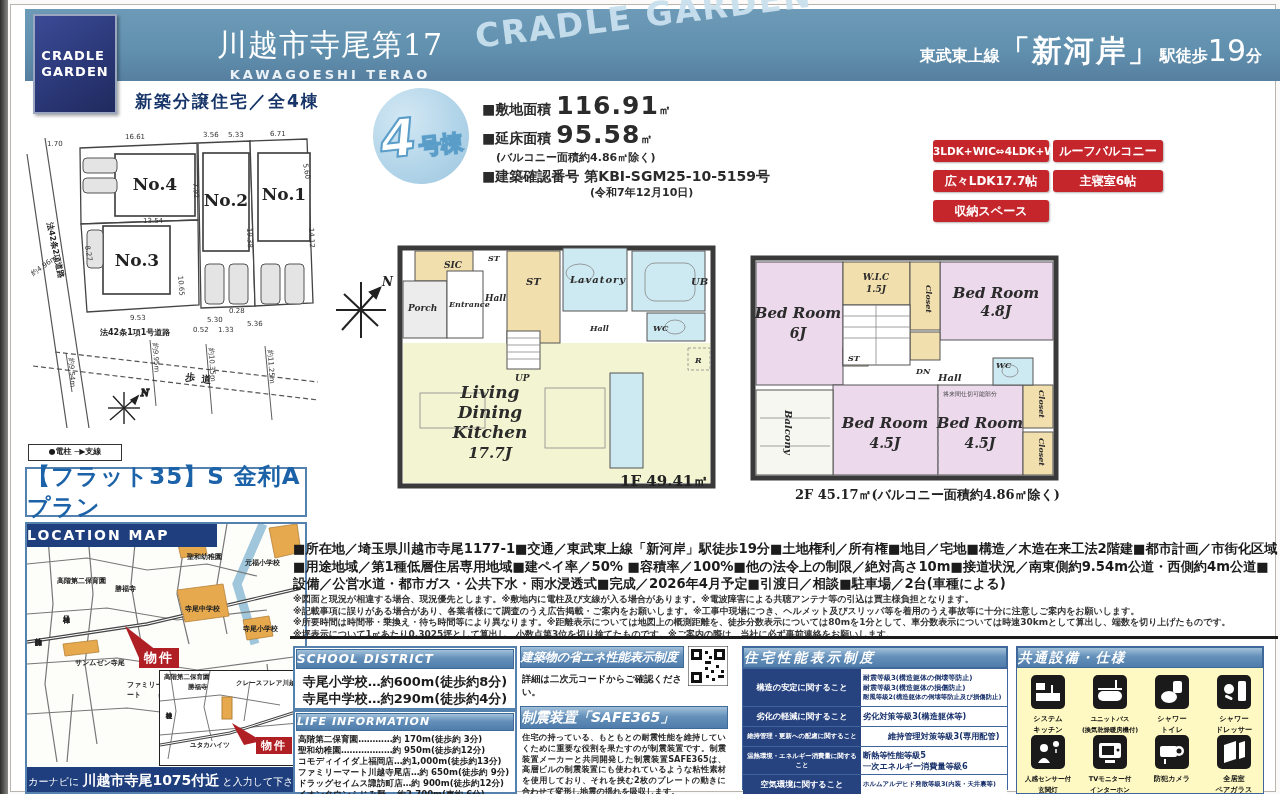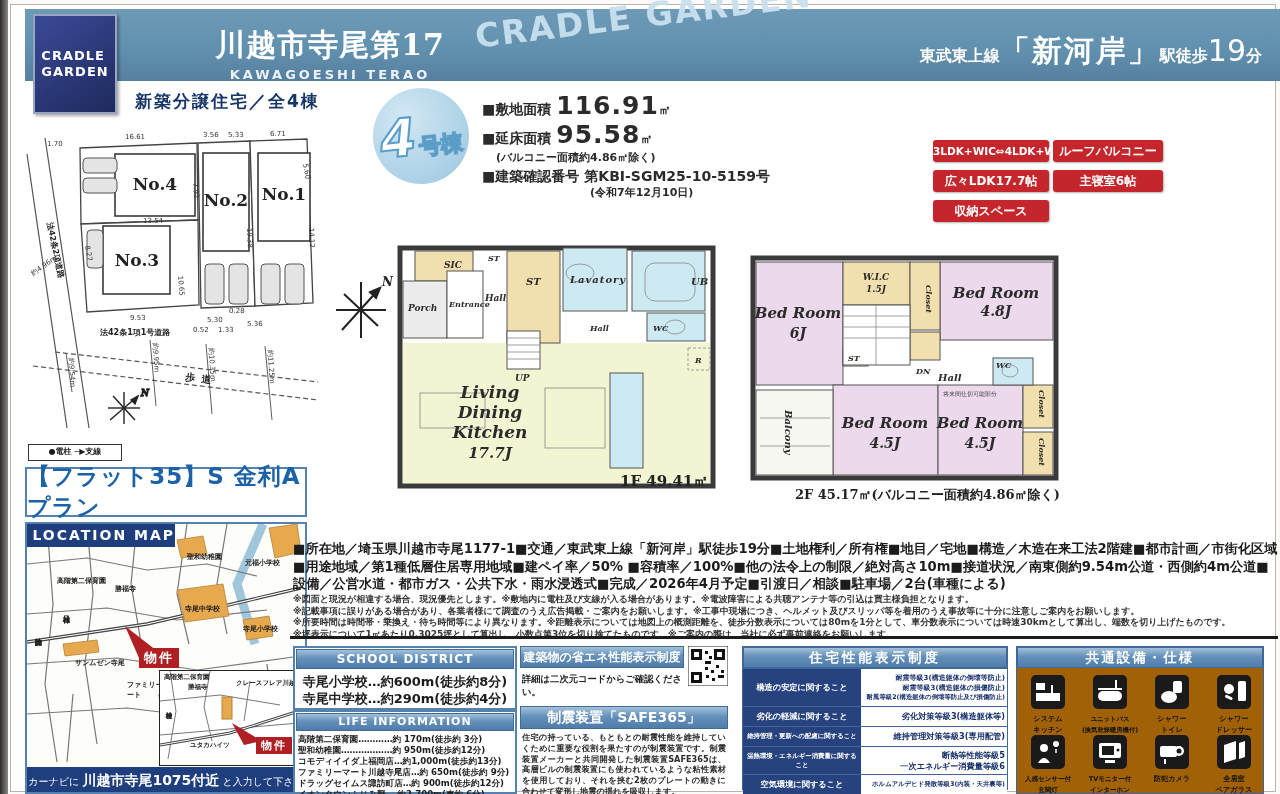--- a/index.html
+++ b/index.html
@@ -5,21 +5,21 @@
   html,body{margin:0;padding:0;}
   body{width:1280px;height:794px;position:relative;background:#fbfaf8;font-family:"DejaVu Sans",sans-serif;overflow:hidden;color:#1a1a1a;}
   .abs{position:absolute;}
   .scan-edge{left:0;top:0;width:8px;height:794px;background:linear-gradient(to right,#2e2c2a,#8a8884);}
   .page-frame{left:10px;top:4px;width:1264px;height:786px;border:1px solid #b9b5ae;background:#ffffff;}
   
   .banner{left:25px;top:9px;width:1255px;height:72px;background:linear-gradient(180deg,#6d9ab7 0%,#6191af 55%,#577f9f 100%);}
   .logo{left:33px;top:14px;width:80px;height:96px;background:linear-gradient(145deg,#3b4a96 0%,#2b3878 55%,#202a5e 100%);border:2px solid #9aa6c0;box-shadow:2px 2px 3px rgba(0,0,0,.35);display:flex;align-items:center;justify-content:center;}
   .logo-txt{color:#fff;font-size:13px;font-weight:bold;letter-spacing:1px;line-height:1.25;text-align:left;}
   .h-title{left:150px;top:16px;width:310px;text-align:center;color:#fff;}
-  .h-title .main{font-size:30px;font-weight:bold;font-family:"DejaVu Serif",serif;letter-spacing:1px;}
+  .h-title .main{font-size:30px;font-weight:normal;font-family:"DejaVu Serif",serif;letter-spacing:1px;}
   .h-title .sub{font-size:13px;letter-spacing:3px;margin-top:1px;font-weight:bold;color:#eaf2f7;}
   .watermark{left:448px;top:8px;width:300px;color:#c9e0ee;font-size:33px;font-weight:bold;letter-spacing:2px;transform:rotate(-7deg);transform-origin:left top;white-space:nowrap;opacity:.95;}
   .station{right:18px;top:22px;position:absolute;color:#fff;white-space:nowrap;}
   .station .s{font-size:16px;font-weight:bold;}
   .station .b{font-size:30px;font-weight:bold;letter-spacing:2px;}
   .station .n{font-size:30px;font-weight:normal;}
   .subheader{left:135px;top:90px;font-size:17px;font-weight:bold;color:#173569;letter-spacing:2px;}
   
   .unit-badge{left:373px;top:88px;width:96px;height:96px;border-radius:50%;background:radial-gradient(circle at 35% 30%,#d3e8f4 0%,#b3d5e9 55%,#9cc6e0 100%);display:flex;align-items:center;justify-content:center;transform:rotate(-6deg);}
   .unit-badge .num{font-size:52px;font-weight:bold;font-style:italic;color:#fff;-webkit-text-stroke:2px #5a9dc8;text-shadow:0 0 2px #5a9dc8;}
@@ -33,43 +33,43 @@
   
   .rbadge{height:22px;line-height:22px;background:#c5262c;color:#fff;font-weight:bold;text-align:center;border-radius:3px;box-shadow:1px 1px 2px rgba(0,0,0,.3);}
   
   svg text{font-family:"DejaVu Serif",serif;fill:#222;}
   .dim{font-size:7px;fill:#333;font-family:"DejaVu Sans",sans-serif;}
   .roadlbl{font-size:8px;fill:#222;font-weight:bold;font-family:"DejaVu Sans",sans-serif;}
   .lot{font-size:17px;font-weight:bold;}
   .legend-box{left:28px;top:444px;width:92px;height:15px;border:1px solid #333;font-size:8px;line-height:14px;text-align:center;font-weight:bold;background:#fff;}
   .flat35{left:25px;top:467px;width:278px;height:46px;border:2px solid #5581ae;background:#fff;display:flex;align-items:center;justify-content:center;font-size:23px;font-weight:bold;color:#1c62a8;letter-spacing:1px;}
   .locmap{left:25px;top:522px;width:278px;height:268px;border:2px solid #5581ae;background:#fdfdfa;}
-  .locmap-header{position:absolute;left:0px;top:0px;width:148px;height:23px;background:#1e3e7d;color:#fff;font-weight:bold;font-size:14px;letter-spacing:2px;text-align:right;line-height:23px;}
+  .locmap-header{position:absolute;left:0px;top:0px;width:190px;height:23px;background:#1e3e7d;color:#fff;font-weight:bold;font-size:14px;letter-spacing:2px;text-align:left;line-height:23px;}
   .navi-bar{position:absolute;left:0;bottom:0;width:100%;height:25px;background:#1e3e7d;color:#fff;text-align:center;line-height:25px;white-space:nowrap;}
   .navi-bar .s{font-size:10px;}
   .navi-bar .b{font-size:14px;font-weight:bold;}
   .flag{position:absolute;background:#b01f24;color:#fff;font-weight:bold;font-size:13px;padding:1px 5px;letter-spacing:2px;}
   .maplbl{position:absolute;font-size:7px;color:#222;white-space:nowrap;font-weight:bold;}
   
   .room{font-style:italic;font-weight:bold;fill:#2b2b2b;}
   .plan-label{font-family:"DejaVu Serif",serif;font-weight:bold;color:#222;}
   
   .details{left:293px;top:540px;width:986px;font-size:13.2px;font-weight:bold;line-height:17.5px;color:#1c1c1c;}
   .notes{left:293px;top:594px;width:986px;font-size:9px;font-weight:bold;color:#333;line-height:11.5px;}
   .rule{left:290px;top:636px;width:988px;height:3px;background:#1c1c1c;}
   
-  .bhead{background:linear-gradient(180deg,#a3c1da 0%,#6490ba 45%,#4f7cab 100%);border:1px solid #3f6b99;color:#fff;font-weight:bold;text-align:center;}
+  .bhead{background:linear-gradient(180deg,#a3c1da 0%,#6490ba 45%,#4f7cab 100%);border:1px solid #3f6b99;color:#fff;font-weight:bold;font-style:italic;}
   .bluebox{border:2px solid #5581ae;background:#fff;}
   .sd-rows{font-size:13px;font-weight:bold;color:#1c1c1c;line-height:17px;padding:3px 4px;text-align:center;}
   .life-rows{font-size:8.6px;font-weight:bold;color:#1c1c1c;line-height:11px;padding:2px 3px;}
   .enbody{font-size:9.3px;font-weight:bold;color:#1c1c1c;line-height:13px;}
   .seisbody{font-size:8.2px;font-weight:bold;color:#2a2a2a;line-height:10.8px;text-align:justify;}
   .perf-row{display:flex;border-top:1px solid #40659c;}
   .perf-lbl{width:118px;background:#27437f;color:#fff;display:flex;align-items:center;justify-content:center;text-align:center;font-weight:bold;font-size:8.2px;padding:1px 4px;box-sizing:border-box;}
-  .perf-val{flex:1;display:flex;flex-direction:column;align-items:flex-end;justify-content:center;color:#17306b;font-weight:bold;font-size:8.2px;text-align:center;background:#fff;padding:1px 2px;box-sizing:border-box;}
+  .perf-val{flex:1;display:flex;flex-direction:column;align-items:flex-start;justify-content:center;color:#17306b;font-weight:bold;font-size:8.2px;text-align:center;background:#fff;padding:1px 2px;box-sizing:border-box;}
   .sm1{font-size:7px;} .sm2{font-size:6.4px;}
   .equip-cell{position:absolute;width:58px;text-align:center;}
   .equip-cell .glyph{margin:0 auto;}
   .equip-cell .cap{font-size:7.2px;font-weight:bold;line-height:8.5px;margin-top:2px;color:#111;}
 </style>
 </head>
 <body>
 
 <div class="abs scan-edge"></div>
 <div class="abs page-frame"></div>
@@ -465,21 +465,21 @@
     </div>
   </div>
   <div class="perf-row" style="height:19px;">
     <div class="perf-lbl">空気環境に関すること</div>
     <div class="perf-val">
         <div class="sm2">ホルムアルデヒド発散等級3(内装・天井裏等)</div>
       </div>
   </div>
 </div>
 
-<div class="abs" style="left:1016px;top:646px;width:248px;height:148px;border:1px solid #40659c;background:#a16207;box-sizing:border-box;">
+<div class="abs" style="left:1016px;top:646px;width:248px;height:148px;border:1px solid #40659c;background:#fef9c3;box-sizing:border-box;">
   <div class="bhead" style="height:19px;line-height:19px;font-size:13.5px;letter-spacing:2px;">共通設備・仕様</div>
   <div class="equip-cell" style="left:2px;top:28px;">
     <svg class="glyph" width="34" height="34">
         <rect width="34" height="34" rx="5" fill="#1a1a1a"></rect>
         <rect x="5" y="18" width="24" height="8" fill="#fff"></rect>
         <rect x="5" y="8" width="9" height="7" fill="#fff"></rect>
         <rect x="20" y="10" width="2" height="8" fill="#fff"></rect>
       </svg>
     <div class="cap">システム</div>
     <div class="cap">キッチン</div>

